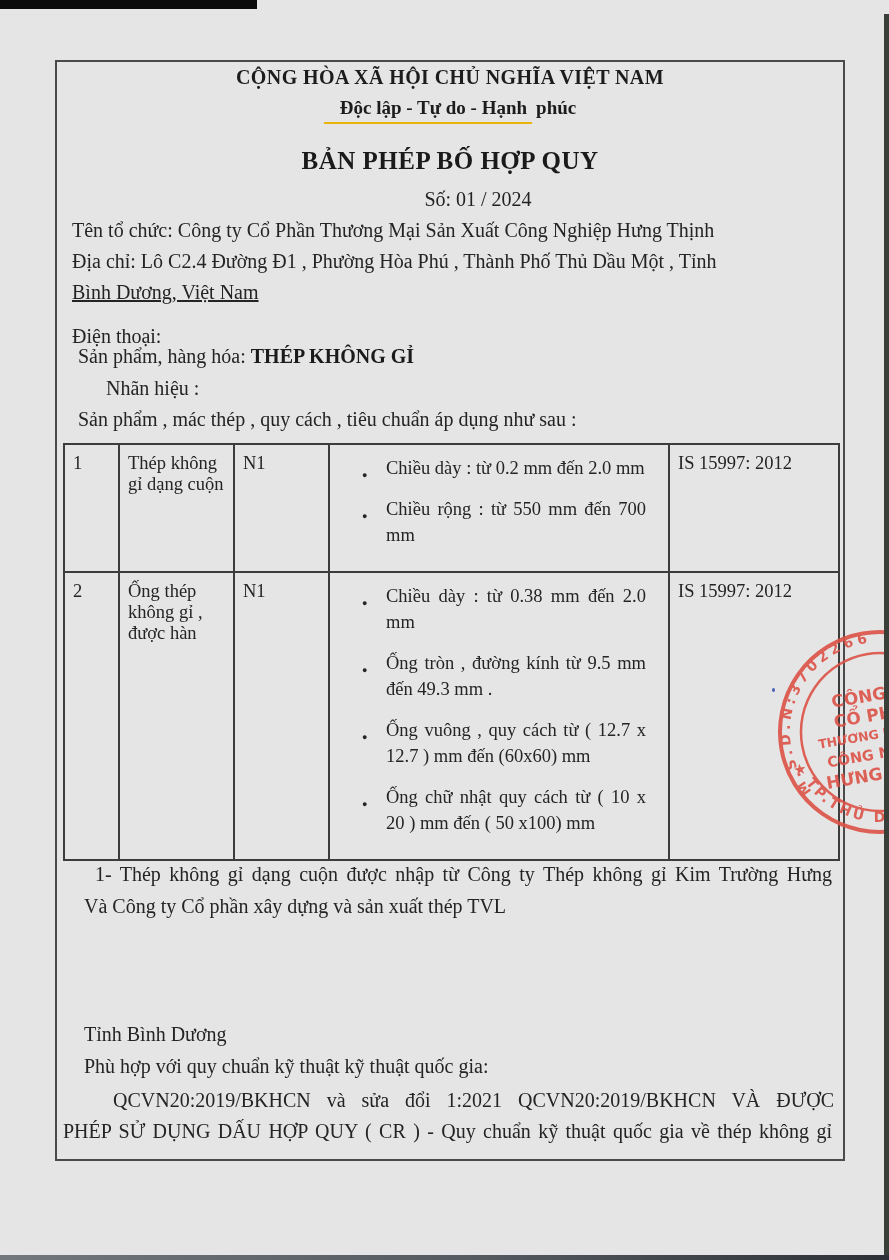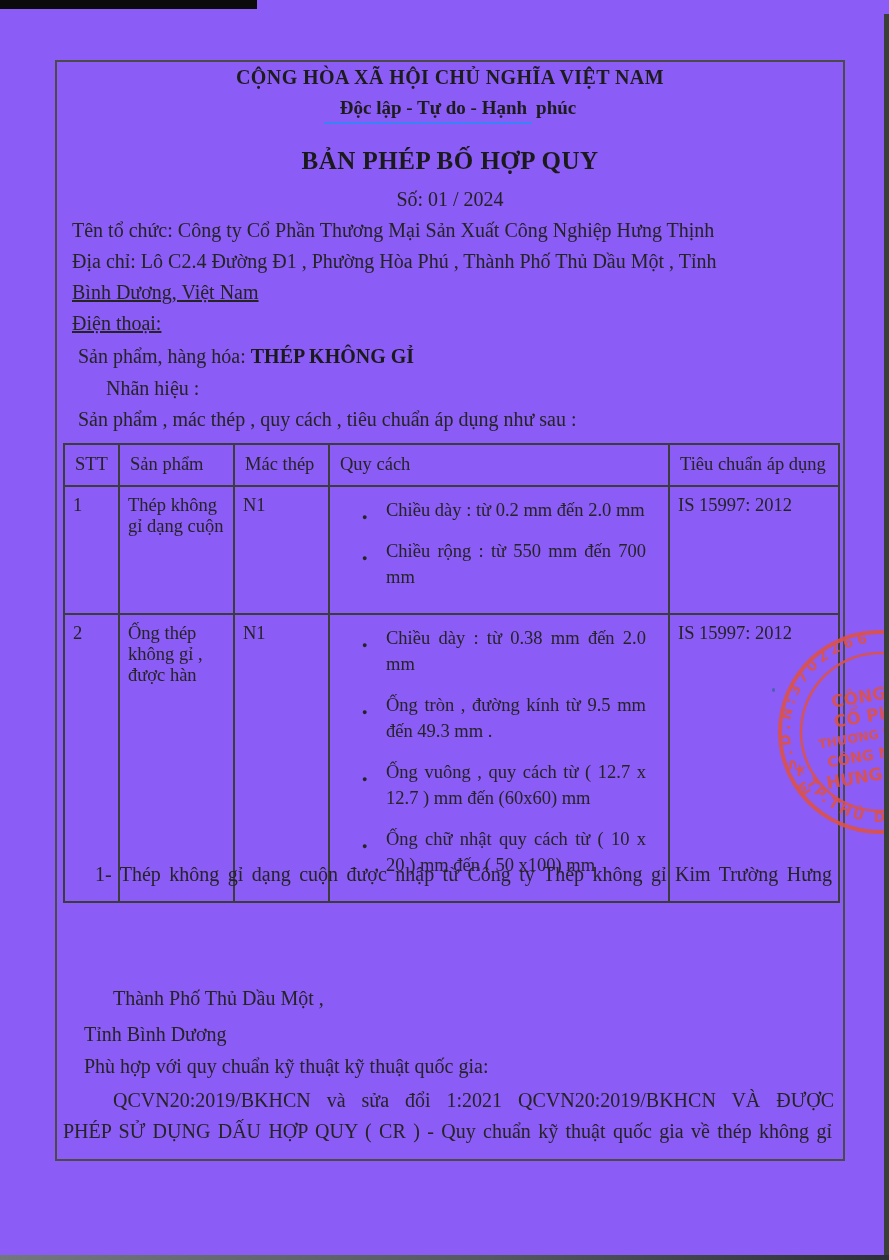--- a/index.html
+++ b/index.html
@@ -1,48 +1,48 @@
 <!DOCTYPE html>
 <html><head>
 <meta charset="utf-8">
 <style>
   html,body { margin:0; padding:0; background:#ffffff; }
   .page {
     position:relative; width:889px; height:1260px;
-    background:#8b5cf6; overflow:hidden;
+    background:#e5e5e5; overflow:hidden;
     font-family:"Liberation Serif","DejaVu Serif",serif;
     color:#222;
   }
   .abs { position:absolute; }
 
   
   .bar-top    { left:0; top:0; width:257px; height:9px; background:#0b0b0b; }
   .strip-right{ left:884px; top:14px; width:5px; height:1246px; background:#39403a; z-index:9; }
   .bar-bottom { left:0; top:1255px; width:889px; height:5px;
                 background:linear-gradient(90deg,#72767d 0%,#54585f 55%,#2d3137 100%); z-index:9; }
   .speck-blue { left:772px; top:688px; width:3px; height:4px; background:#4a5fb5; border-radius:50%; }
 
   
   .frame { left:55px; top:60px; width:790px; height:1101px; border:2px solid #4a4a4a; box-sizing:border-box; }
 
   
   .h-center { left:55px; width:790px; text-align:center; }
   .national-title { top:66px;  font-size:20px; font-weight:bold; letter-spacing:0.4px; color:#1c1c1c; }
   .motto          { top:97px;  font-size:19px; font-weight:bold; color:#1c1c1c; }
-  .motto .u       { display:inline-block; border-bottom:2px solid #3b82f6; padding:0 5px 3px 16px; }
+  .motto .u       { display:inline-block; border-bottom:2px solid #eab308; padding:0 5px 3px 16px; }
   .motto .tail    { display:inline-block; padding-left:4px; }
   .doc-title      { top:147px; font-size:25px; font-weight:bold; letter-spacing:0.5px; color:#1a1a1a; }
-  .doc-number     { top:188px; font-size:20px; color:#222; }
+  .doc-number     { top:188px; font-size:20px; color:#222;margin-left:28px; }
 
   
   .info { font-size:20px; white-space:nowrap; color:#242424; }
   .org    { left:72px; top:219px; }
   .addr1  { left:72px; top:250px; }
   .addr2  { left:72px; top:281px;text-decoration:underline; }
-  .phone  { left:72px; top:312px;text-decoration:underline; }
+  .phone  { left:72px; top:325px; }
   .product{ left:78px; top:345px; }
   .product b { font-weight:bold; color:#1a1a1a; }
   .brand  { left:78px; top:377px;margin-left:28px; }
   .intro  { left:78px; top:408px; }
 
   
   table.doc-table { position:absolute; left:63px; top:443px; width:775px;
     border-collapse:collapse; table-layout:fixed; font-size:18.5px; color:#242424; }
   .doc-table th, .doc-table td { border:2px solid #3c3c3c; vertical-align:top;
     font-weight:normal; text-align:left; padding:8px 8px; }
@@ -105,27 +105,20 @@
 
   <table class="doc-table">
     <colgroup>
       <col style="width:55px">
         <col style="width:115px">
         <col style="width:95px">
       <col style="width:340px">
         <col style="width:170px">
     </colgroup>
     <tbody>
-        <tr>
-      <th class="th-stt">STT</th>
-      <th>Sản phẩm</th>
-      <th>Mác thép</th>
-      <th>Quy cách</th>
-      <th>Tiêu chuẩn áp dụng</th>
-    </tr>
     <tr style="height:100px">
       <td class="c-stt">1</td>
       <td class="c-prod">Thép không gỉ dạng cuộn</td>
       <td class="c-mac">N1</td>
       <td>
         <ul class="qc">
           <li>Chiều dày : từ 0.2 mm đến 2.0 mm</li>
           <li>Chiều rộng : từ 550 mm đến 700 mm</li>
         </ul>
       </td>
@@ -142,21 +135,21 @@
           <li>Ống vuông , quy cách từ ( 12.7 x 12.7 ) mm đến (60x60) mm</li>
           <li>Ống chữ nhật quy cách từ ( 10 x 20 ) mm đến ( 50 x100) mm</li>
         </ul>
       </td>
       <td class="c-std">IS 15997: 2012</td>
     </tr>
   </tbody>
     </table>
 
   <div class="note n1 jl">1- Thép không gỉ dạng cuộn được nhập từ Công ty Thép không gỉ Kim Trường Hưng</div>
-  <div class="note n5">Thành Phố Thủ Dầu Một ,</div>
+  <div class="note n2">Và Công ty Cổ phần xây dựng và sản xuất thép TVL</div>
   <div class="note n6">Tỉnh Bình Dương</div>
   <div class="note n7">Phù hợp với quy chuẩn kỹ thuật kỹ thuật quốc gia:</div>
   <div class="note n8 jl">QCVN20:2019/BKHCN và sửa đổi 1:2021 QCVN20:2019/BKHCN VÀ ĐƯỢC</div>
   <div class="note n9 jl">PHÉP SỬ DỤNG DẤU HỢP QUY ( CR ) - Quy chuẩn kỹ thuật quốc gia về thép không gỉ</div>
 
   <svg class="abs stamp" width="139" height="260" viewBox="0 0 139 260">
     <g transform="rotate(-10 130 128)" opacity="0.9">
       <circle cx="130" cy="128" r="100" fill="none" stroke="#dd5247" stroke-width="4"></circle>
       <circle cx="130" cy="128" r="79" fill="none" stroke="#dd5247" stroke-width="2.5"></circle>
       <defs>

